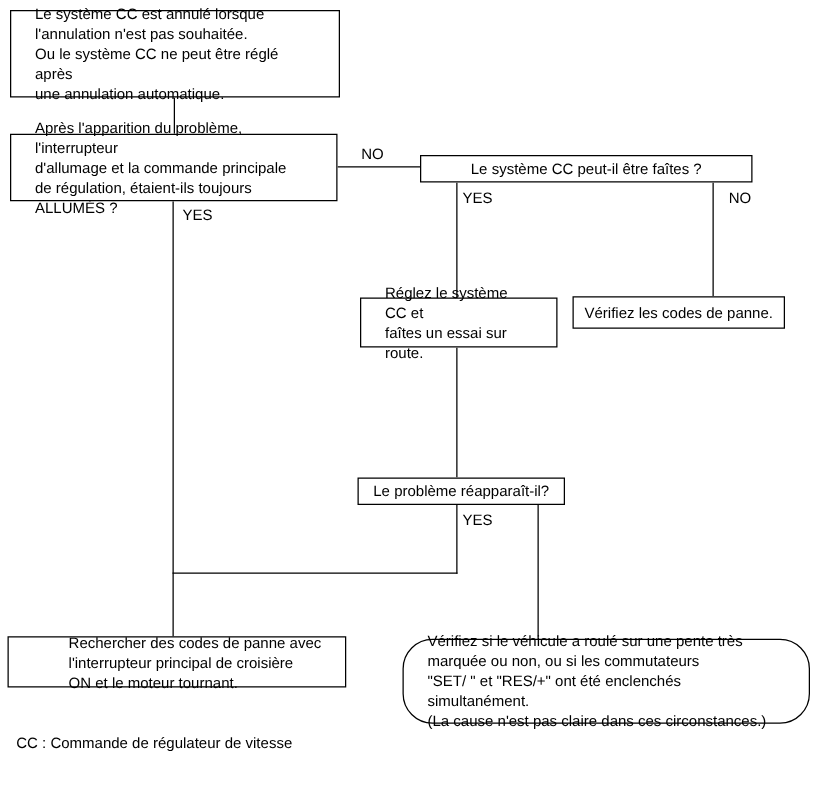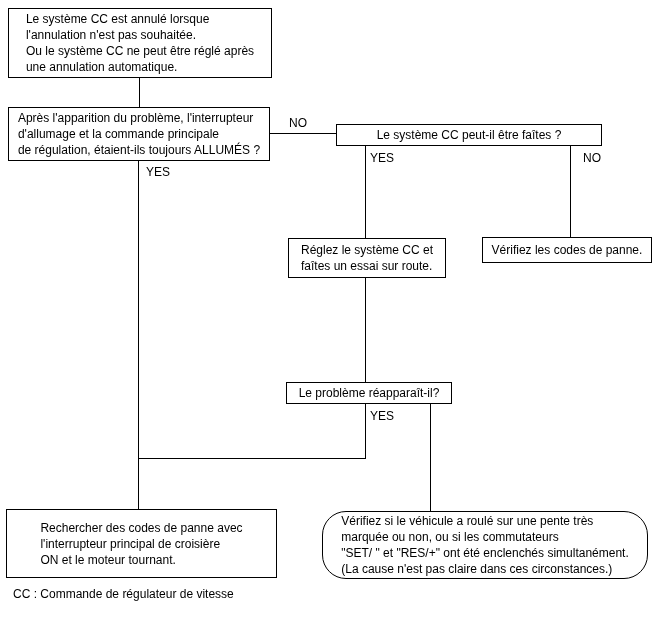--- a/index.html
+++ b/index.html
@@ -25,21 +25,21 @@
   }
   .box {
     position: absolute;
     border: 1px solid var(--line-color);
     background: var(--bg-color);
     display: flex;
     align-items: center;
     line-height: 16px;
   }
   .box .txt { white-space: pre-line; }
-  .box.left { justify-content: center; text-align: left; padding: 2px 7px; }
+  .box.left { justify-content: flex-end; text-align: left; padding: 2px 19px; }
   .box.center { justify-content: center; text-align: center; padding: 1px 4px; }
   .vline, .hline {
     position: absolute;
     background: var(--line-color);
   }
   .vline { width: 1px; }
   .hline { height: 1px; }
   .lbl {
     position: absolute;
     line-height: 14px;
@@ -82,29 +82,29 @@
 
   <div class="box center" style="left:336px; top:124px; width:266px; height:22px;">
     <span class="txt">Le système CC peut-il être faîtes ?</span>
   </div>
 
   <div class="box left" style="left:288px; top:238px; width:158px; height:40px;">
     <span class="txt">Réglez le système CC et
 faîtes un essai sur route.</span>
   </div>
 
-  <div class="box center" style="left:482px; top:237px; width:170px; height:26px;">
+  <div class="box center" style="left:458px; top:237px; width:170px; height:26px;">
     <span class="txt">Vérifiez les codes de panne.</span>
   </div>
 
   <div class="box center" style="left:286px; top:382px; width:166px; height:22px;">
     <span class="txt">Le problème réapparaît-il?</span>
   </div>
 
-  <div class="box left" style="left:6px; top:509px; width:271px; height:69px;">
+  <div class="box left" style="left:6px; top:509px; width:271px; height:41px;">
     <span class="txt">Rechercher des codes de panne avec
 l'interrupteur principal de croisière
 ON et le moteur tournant.</span>
   </div>
 
   <div class="box left" style="left:322px; top:511px; width:326px; height:68px;border-radius:24px;">
     <span class="txt">Vérifiez si le véhicule a roulé sur une pente très
 marquée ou non, ou si les commutateurs
 "SET/ " et "RES/+" ont été enclenchés simultanément.
 (La cause n'est pas claire dans ces circonstances.)</span>

